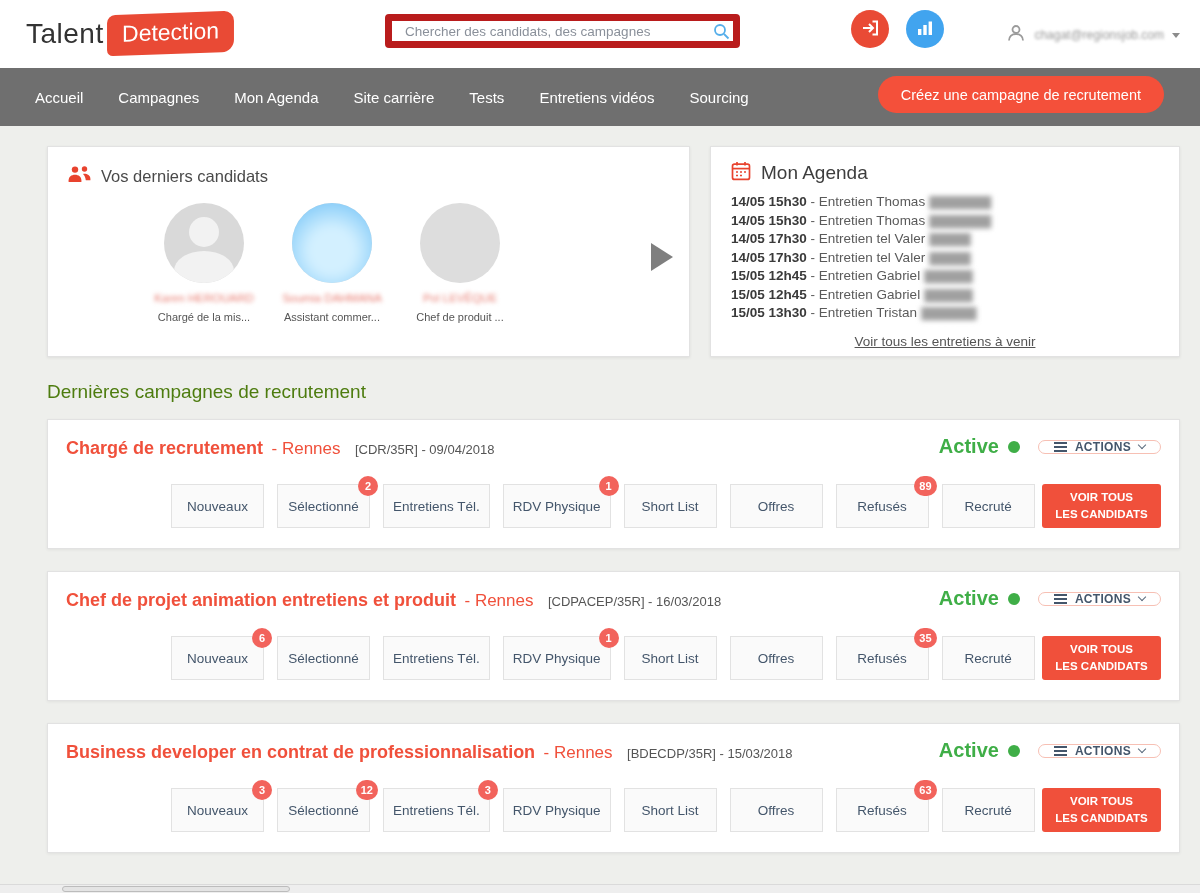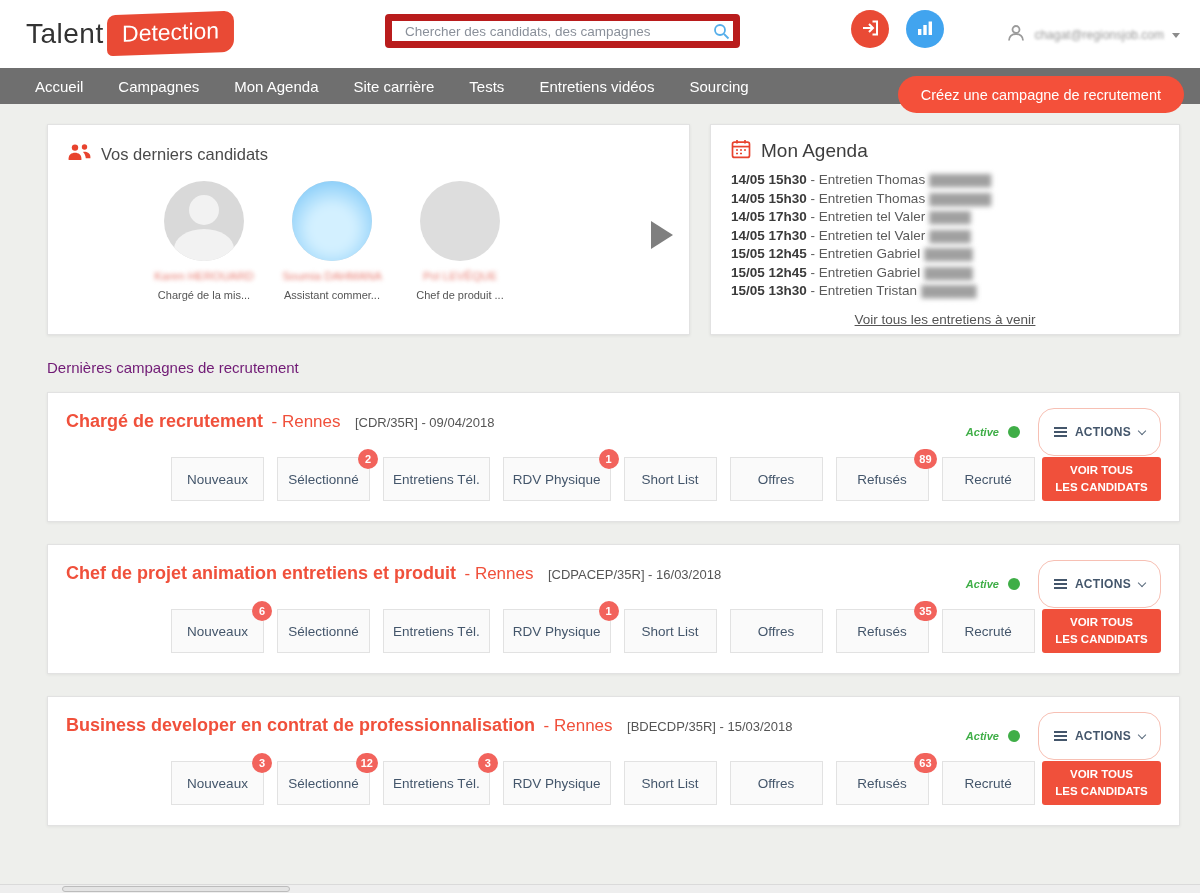--- a/index.html
+++ b/index.html
@@ -17,24 +17,24 @@
   .search-icon { position:absolute; right:10px; top:9px; }
   .hdr-circles { position:absolute; left:851px; top:10px; display:flex; gap:17px; }
   .circle { width:38px; height:38px; border-radius:50%; border:none; display:flex; align-items:center; justify-content:center; cursor:pointer; }
   .circle.red { background:#e94a35; }
   .circle.blue { background:#41a4ef; }
   .userbox { position:absolute; right:20px; top:23px; display:flex; align-items:center; gap:8px; cursor:pointer; }
   .email { font-size:12px; color:#989898; filter:blur(1.6px); }
   .caret-down { width:0; height:0; border-left:4px solid transparent; border-right:4px solid transparent; border-top:5px solid #8c8c8c; }
 
   
-  .mainnav { height:36px; background:#6f6f6f; display:flex; align-items:center; padding-left:35px; position:relative; }
+  .mainnav { height:58px; background:#6f6f6f; display:flex; align-items:center; padding-left:35px; position:relative; }
   .nav-items { display:flex; gap:35px; }
   .nav-item { color:#fff; font-size:15px; cursor:pointer; white-space:nowrap; }
-  .nav-cta { position:absolute; right:16px; top:8px; height:37px; background:#f4503a; color:#fff; border:none; border-radius:19px; padding:0 23px; font-size:14.5px; cursor:pointer; font-family:inherit; }
+  .nav-cta { position:absolute; right:36px; top:8px; height:37px; background:#f4503a; color:#fff; border:none; border-radius:19px; padding:0 23px; font-size:14.5px; cursor:pointer; font-family:inherit; }
 
   
   .panels { display:flex; margin:20px 20px 0 47px; gap:20px; }
   .panel { background:#fff; border:1px solid #e2e2e2; box-shadow:0 1px 3px rgba(0,0,0,.07); }
   .panel-hd { display:flex; align-items:center; gap:10px; }
   .panel.candidates { width:643px; height:211px; padding:18px 20px; position:relative; }
   .cand-title { font-size:16.5px; color:#4a4a4a; }
   .cand-row { display:flex; margin-top:16px; padding-left:72px; }
   .cand { width:128px; text-align:center; cursor:pointer; }
   .avatar { width:80px; height:80px; border-radius:50%; margin:0 auto; overflow:hidden; position:relative; background:#ddd; }
@@ -53,31 +53,31 @@
   .panel.agenda { width:470px; height:211px; padding:14px 20px 12px; }
   .agenda-title { font-size:19px; color:#3d3d3d; }
   .agenda-list { margin-top:8px; }
   .agenda-entry { font-size:13.5px; color:#5a5a5a; line-height:18.5px; white-space:nowrap; }
   .agenda-entry b { color:#3a3a3a; }
   .redact { color:#a0a0a0; filter:blur(2.6px); font-size:11px; letter-spacing:-1px; margin-left:4px; }
   .agenda-link-row { text-align:center; margin-top:9px; }
   .agenda-link { font-size:13.5px; color:#555; text-decoration:underline; cursor:pointer; }
 
   
-  .section-title { margin:24px 0 16px 47px; font-size:15px; color:#701a75; font-weight:400; }
+  .section-title { margin:24px 0 16px 47px; font-size:19px; color:#4d7c0f; font-weight:400; }
   .card { margin:0 20px 22px 47px; width:1133px; background:#fff; border:1px solid #e2e2e2; box-shadow:0 1px 3px rgba(0,0,0,.06); padding:15px 18px 20px; position:relative; }
   .card-head { position:relative; min-height:28px; }
   .card-title { max-width:800px; line-height:26px; }
   .job { color:#f0503b; font-size:18px; font-weight:700; cursor:pointer; }
   .loc { color:#f0503b; font-size:17px; margin-left:4px; }
   .ref { color:#555; font-size:13px; margin-left:10px; }
   .card-status { position:absolute; right:0; top:0; display:flex; align-items:center; gap:9px; }
-  .active-label { color:#3fae47; font-weight:700; font-size:11px;font-style:italic; }
+  .active-label { color:#3fae47; font-weight:700; font-size:20px; }
   .status-dot { width:12px; height:12px; border-radius:50%; background:#3fae47; }
-  .actions-btn { display:flex; align-items:center; gap:8px; border:1px solid #f7c0b4; background:#fff; border-radius:16px; height:48px; padding:0 15px; color:#44566b; font-weight:700; font-size:12px; letter-spacing:.3px; cursor:pointer; margin-left:9px; font-family:inherit; }
+  .actions-btn { display:flex; align-items:center; gap:8px; border:1px solid #f7c0b4; background:#fff; border-radius:16px; height:14px; padding:0 15px; color:#44566b; font-weight:700; font-size:12px; letter-spacing:.3px; cursor:pointer; margin-left:9px; font-family:inherit; }
   .burger-icon { width:13px; height:10px; border-top:2px solid #44566b; border-bottom:2px solid #44566b; position:relative; }
   .burger-icon::after { content:""; position:absolute; left:0; right:0; top:2px; height:2px; background:#44566b; }
   .chev-icon { width:6px; height:6px; border-right:1.8px solid #5a6b7d; border-bottom:1.8px solid #5a6b7d; transform:rotate(45deg); margin-top:-3px; }
   .stage-row { margin-top:21px; padding-left:105px; position:relative; min-height:44px; }
   .stages { display:flex; gap:13px; }
   .stage { position:relative; min-width:93px; height:44px; padding:0 9px; background:#fafafa; border:1px solid #e2e2e2; color:#44566b; font-size:13.5px; cursor:pointer; font-family:inherit; }
   .badge { position:absolute; top:-9px; right:-9px; min-width:20px; height:20px; border-radius:10px; background:#f2635c; color:#fff; font-size:11px; font-weight:700; line-height:20px; text-align:center; padding:0 5px; }
   .viewall { position:absolute; right:0; top:0; width:119px; height:44px; background:#f0503b; color:#fff; border:none; border-radius:3px; font-weight:700; font-size:11.5px; line-height:1.45; cursor:pointer; font-family:inherit; }
   .viewall span { display:block; }
 

